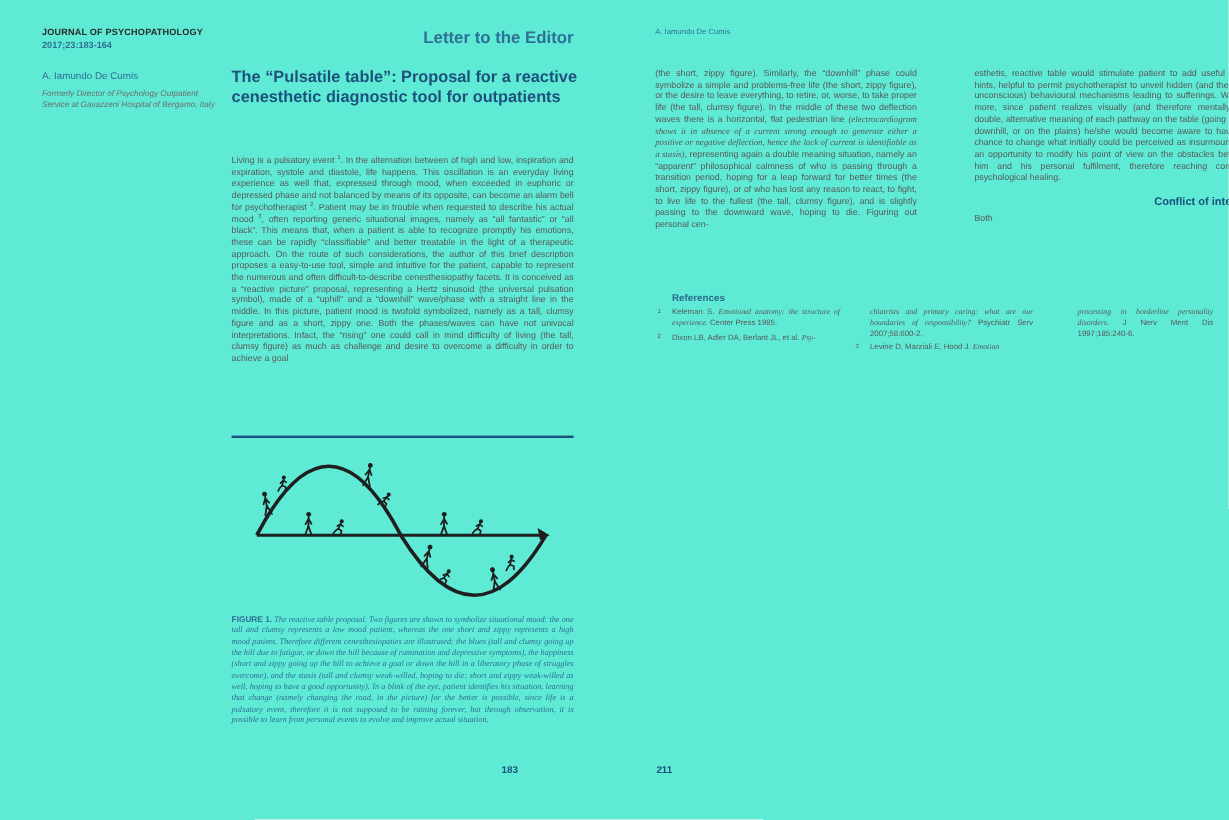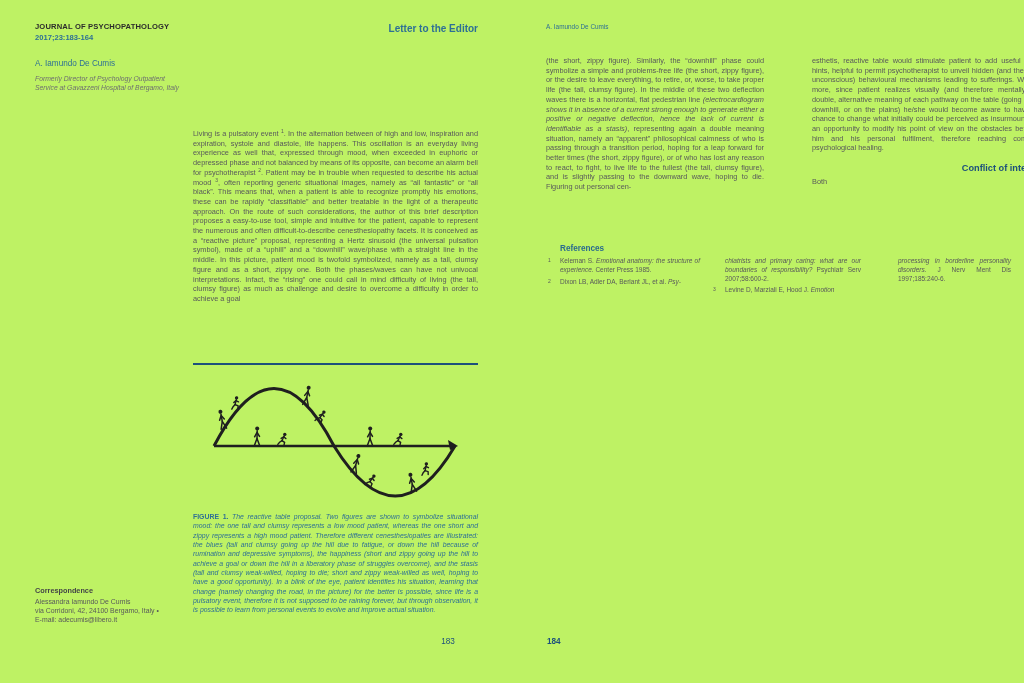--- a/index.html
+++ b/index.html
@@ -1,51 +1,51 @@
 <!DOCTYPE html>
 <html><head>
 <meta charset="utf-8">
 <style>
   html,body{margin:0;padding:0;background:#ffffff;}
-  #root{position:relative;width:1024px;height:683px;background:#bef264;overflow:hidden;
+  #root{position:relative;width:1024px;height:683px;background:#5eead4;overflow:hidden;
         font-family:"Liberation Sans",sans-serif;-webkit-font-smoothing:antialiased;}
 
-  .it{font-style:italic;}
+  .it{font-style:italic;font-family:Liberation Serif, serif;}
   .bd{font-weight:bold;font-style:normal;}
   sup{font-size:5px;line-height:0;vertical-align:super;}
 
   
   .journal-block{position:absolute;left:35px;top:22px;}
   .journal-name{font-size:7.6px;font-weight:bold;color:#2b2b2b;letter-spacing:.15px;}
   .journal-issue{font-size:7.6px;font-weight:bold;color:#2e7095;margin-top:2px;}
 
   .section-label{position:absolute;left:193px;top:23px;width:285px;text-align:right;
-                 font-size:10px;font-weight:bold;color:#2e7095;}
+                 font-size:14px;font-weight:bold;color:#2e7095;}
 
   .author-name{position:absolute;left:35px;top:59px;font-size:8.2px;color:#2e7095;}
   .affiliation{position:absolute;left:35px;top:75px;width:150px;font-size:6.8px;line-height:8.8px;
                font-style:italic;color:#6d6e70;}
 
   .paper-title{position:absolute;left:193px;top:55px;width:292px;font-size:13.6px;line-height:17px;
                font-weight:bold;color:#1d507c;}
 
   .body-col-left{position:absolute;left:193px;top:129px;width:285px;font-size:7.35px;line-height:9.7px;
                  color:#58595b;text-align:justify;}
 
   .figure-rule{position:absolute;left:193px;top:363px;width:285px;height:2px;background:#1d507c;}
   .figure-art{position:absolute;left:212px;top:376px;}
 
   .figure-caption{position:absolute;left:193px;top:512px;width:285px;font-size:6.9px;line-height:9.35px;
                   color:#2e7095;text-align:justify;}
 
   .correspondence{position:absolute;left:35px;top:586px;font-size:6.9px;line-height:9px;color:#58595b;}
   .correspondence-heading{font-weight:bold;font-size:7.3px;color:#454648;margin-bottom:2px;}
 
-  .pagenum-left{position:absolute;left:418px;top:637px;width:60px;text-align:center;
-                font-size:8.2px;font-weight:normal;color:#1d507c;}
+  .pagenum-left{position:absolute;left:418px;top:637px;width:60px;text-align:left;
+                font-size:8.2px;font-weight:bold;color:#1d507c;}
   .pagenum-right{position:absolute;left:547px;top:637px;font-size:8.2px;font-weight:bold;color:#1d507c;}
 
   
   .running-head{position:absolute;left:546px;top:23px;font-size:6.4px;color:#2e7095;}
 
   .rcol1{position:absolute;left:546px;top:56px;width:218px;font-size:7.35px;line-height:9.7px;
          color:#58595b;text-align:justify;}
   .rcol2{position:absolute;left:780px;top:56px;width:231px;font-size:7.35px;line-height:9.7px;
          color:#58595b;text-align:justify;margin-left:32px;}
   .conflict-heading{font-size:9.2px;font-weight:bold;color:#1d507c;margin-top:11px;text-align:right;}
@@ -67,20 +67,21 @@
   <div class="journal-block">
     <div class="journal-name">JOURNAL OF PSYCHOPATHOLOGY</div>
     <div class="journal-issue">2017;23:183-164</div>
   </div>
 
   <div class="section-label">Letter to the Editor</div>
 
   <div class="author-name">A. Iamundo De Cumis</div>
   <div class="affiliation">Formerly Director of Psychology Outpatient Service at Gavazzeni Hospital of Bergamo, Italy</div>
 
+  <h1 class="paper-title" style="margin:0;">The “Pulsatile table”: Proposal for a reactive cenesthetic diagnostic tool for outpatients</h1>
 
   <div class="body-col-left"><span>Living is a pulsatory event </span><sup>1</sup><span>. In the alternation between of high and low, inspiration and expiration, systole and diastole, life happens. This oscillation is an everyday living experience as well that, expressed through mood, when exceeded in euphoric or depressed phase and not balanced by means of its opposite, can become an alarm bell for psychotherapist </span><sup>2</sup><span>. Patient may be in trouble when requested to describe his actual mood </span><sup>3</sup><span>, often reporting generic situational images, namely as “all fantastic” or “all black”. This means that, when a patient is able to recognize promptly his emotions, these can be rapidly “classifiable” and better treatable in the light of a therapeutic approach. On the route of such considerations, the author of this brief description proposes a easy-to-use tool, simple and intuitive for the patient, capable to represent the numerous and often difficult-to-describe cenesthesiopathy facets. It is conceived as a “reactive picture” proposal, representing a Hertz sinusoid (the universal pulsation symbol), made of a “uphill” and a “downhill” wave/phase with a straight line in the middle. In this picture, patient mood is twofold symbolized, namely as a tall, clumsy figure and as a short, zippy one. Both the phases/waves can have not univocal interpretations. Infact, the “rising” one could call in mind difficulty of living (the tall, clumsy figure) as much as challenge and desire to overcome a difficulty in order to achieve a goal</span></div>
 
   <div class="figure-rule"></div>
 
   <svg class="figure-art" width="250" height="132" viewBox="0 0 250 132" xmlns="http://www.w3.org/2000/svg">
     <defs>
       <g id="walker" stroke="#1f1f1f" stroke-width="1.5" stroke-linecap="round" fill="none">
         <circle cx="0.2" cy="-8.4" r="2" fill="#1f1f1f" stroke="none"></circle>
         <path d="M0.2,-6.2 L0,1.4"></path>
@@ -115,26 +116,20 @@
 
     <use href="#walker" transform="translate(144,88) rotate(15)"></use>
     <use href="#runner" transform="translate(158,105) rotate(12)"></use>
 
     <use href="#walker" transform="translate(200,107) rotate(-12)"></use>
     <use href="#runner" transform="translate(213,94) rotate(-14)"></use>
   </svg>
 
   <div class="figure-caption"><span class="bd">FIGURE 1.</span><span class="it"> The reactive table proposal. Two figures are shown to symbolize situational mood: the one tall and clumsy represents a low mood patient, whereas the one short and zippy represents a high mood patient. Therefore different cenesthesiopaties are illustrated: the blues (tall and clumsy going up the hill due to fatigue, or down the hill because of rumination and depressive symptoms), the happiness (short and zippy going up the hill to achieve a goal or down the hill in a liberatory phase of struggles overcome), and the stasis (tall and clumsy weak-willed, hoping to die; short and zippy weak-willed as well, hoping to have a good opportunity). In a blink of the eye, patient identifies his situation, learning that change (namely changing the road, in the picture) for the better is possible, since life is a pulsatory event, therefore it is not supposed to be raining forever, but through observation, it is possible to learn from personal events to evolve and improve actual situation.</span></div>
 
-  <div class="correspondence">
-    <div class="correspondence-heading">Correspondence</div>
-    <div>Alessandra Iamundo De Cumis</div>
-    <div>via Corridoni, 42, 24100 Bergamo, Italy •</div>
-    <div>E-mail: adecumis@libero.it</div>
-  </div>
 
   <div class="pagenum-left">183</div>
 
   <div class="running-head">A. Iamundo De Cumis</div>
 
   <div class="rcol1"><span>(the short, zippy figure). Similarly, the “downhill” phase could symbolize a simple and problems-free life (the short, zippy figure), or the desire to leave everything, to retire, or, worse, to take proper life (the tall, clumsy figure). In the middle of these two deflection waves there is a horizontal, flat pedestrian line </span><span class="it">(electrocardiogram shows it in absence of a current strong enough to generate either a positive or negative deflection, hence the lack of current is identifiable as a stasis)</span><span>, representing again a double meaning situation, namely an “apparent” philosophical calmness of who is passing through a transition period, hoping for a leap forward for better times (the short, zippy figure), or of who has lost any reason to react, to fight, to live life to the fullest (the tall, clumsy figure), and is slightly passing to the downward wave, hoping to die. Figuring out personal cen-</span></div>
 
   <div class="rcol2">
     <div>esthetis, reactive table would stimulate patient to add useful mood hints, helpful to permit psychotherapist to unveil hidden (and therefore unconscious) behavioural mechanisms leading to sufferings. What is more, since patient realizes visually (and therefore mentally) the double, alternative meaning of each pathway on the table (going uphill, downhill, or on the plains) he/she would become aware to have the chance to change what initially could be perceived as insurmountable, an opportunity to modify his point of view on the obstacles between him and his personal fulfilment, therefore reaching complete psychological healing.</div>
     <div class="conflict-heading">Conflict of interest</div>
@@ -147,15 +142,15 @@
       <div class="ref-item"><span class="ref-num">2</span><span class="ref-text"><span>Dixon LB, Adler DA, Berlant JL, et al. </span><span class="it">Psy-</span></span></div>
     </div>
   <div class="ref-col ref-col-1" id="refcol1">
       <div class="ref-item"><span class="ref-text"><span class="it">chiatrists and primary caring: what are our boundaries of responsibility?</span><span> Psychiatr Serv 2007;58:600-2.</span></span></div>
       <div class="ref-item"><span class="ref-num">3</span><span class="ref-text"><span>Levine D, Marziali E, Hood J. </span><span class="it">Emotion</span></span></div>
     </div>
   <div class="ref-col ref-col-2" id="refcol2">
       <div class="ref-item"><span class="ref-text"><span class="it">processing in borderline personality disorders.</span><span> J Nerv Ment Dis 1997;185:240-6.</span></span></div>
     </div>
 
-  <div class="pagenum-right">184</div>
+  <div class="pagenum-right">211</div>
 
 </div>
 
 </body></html>

